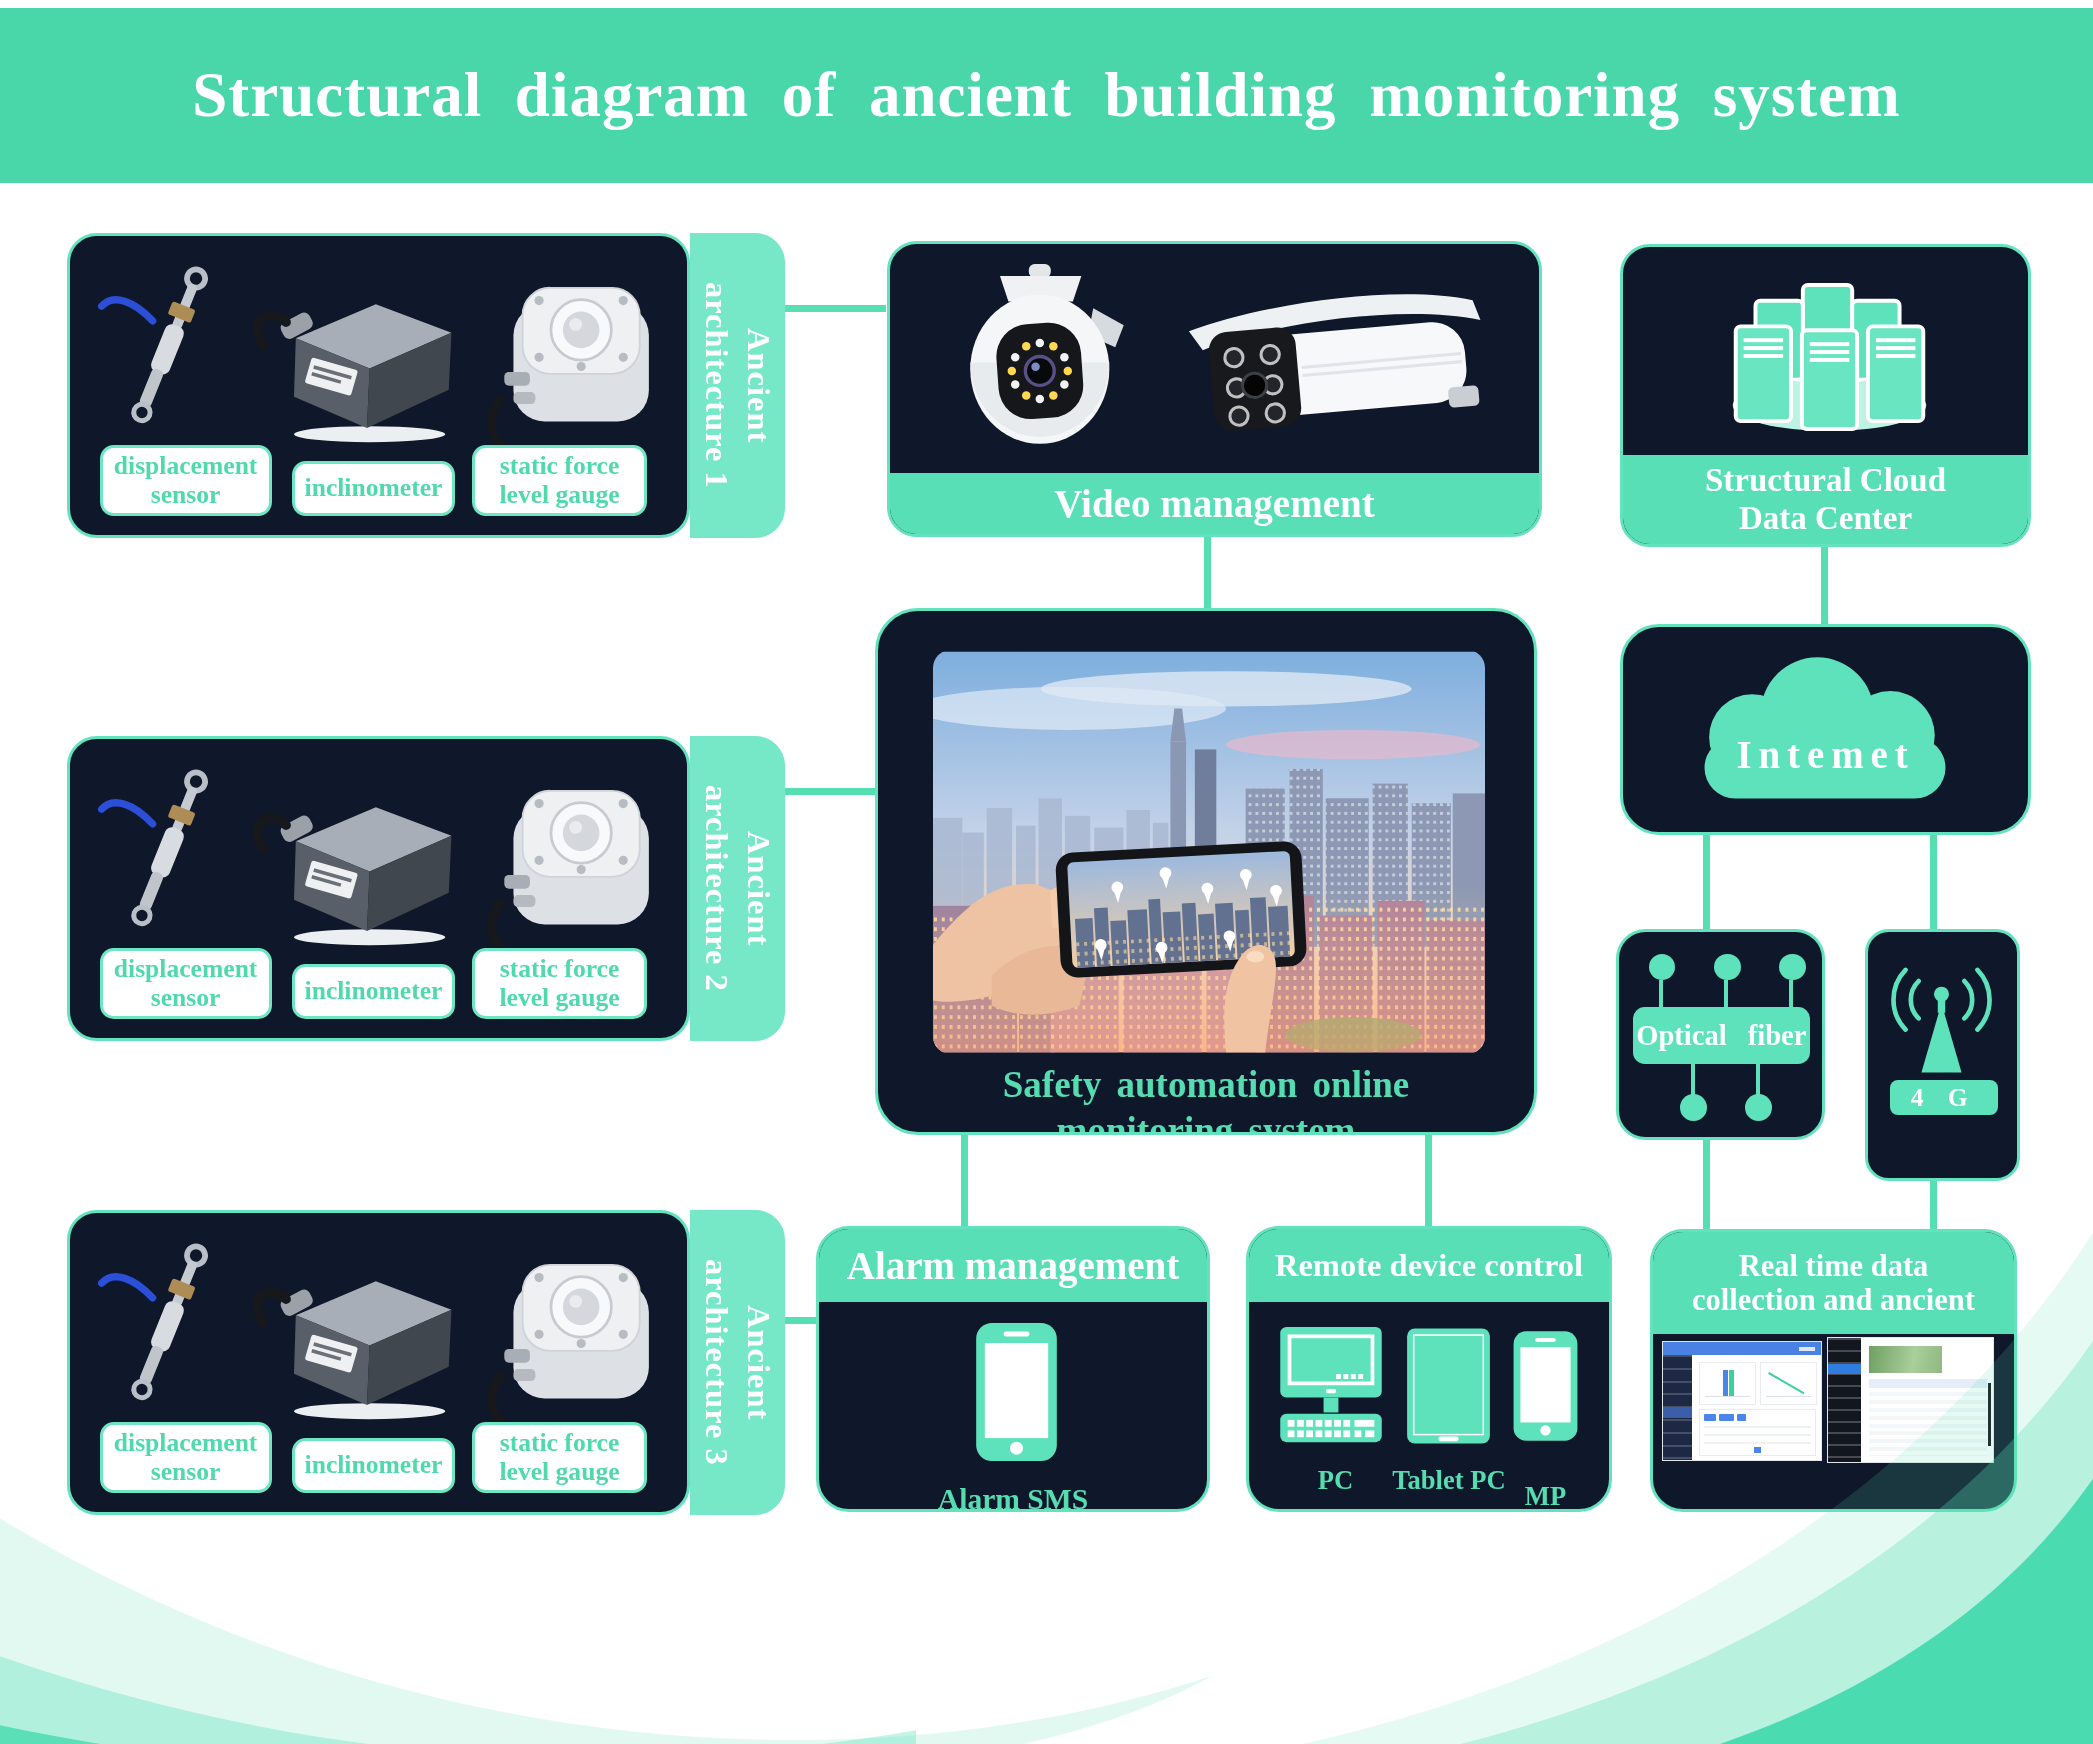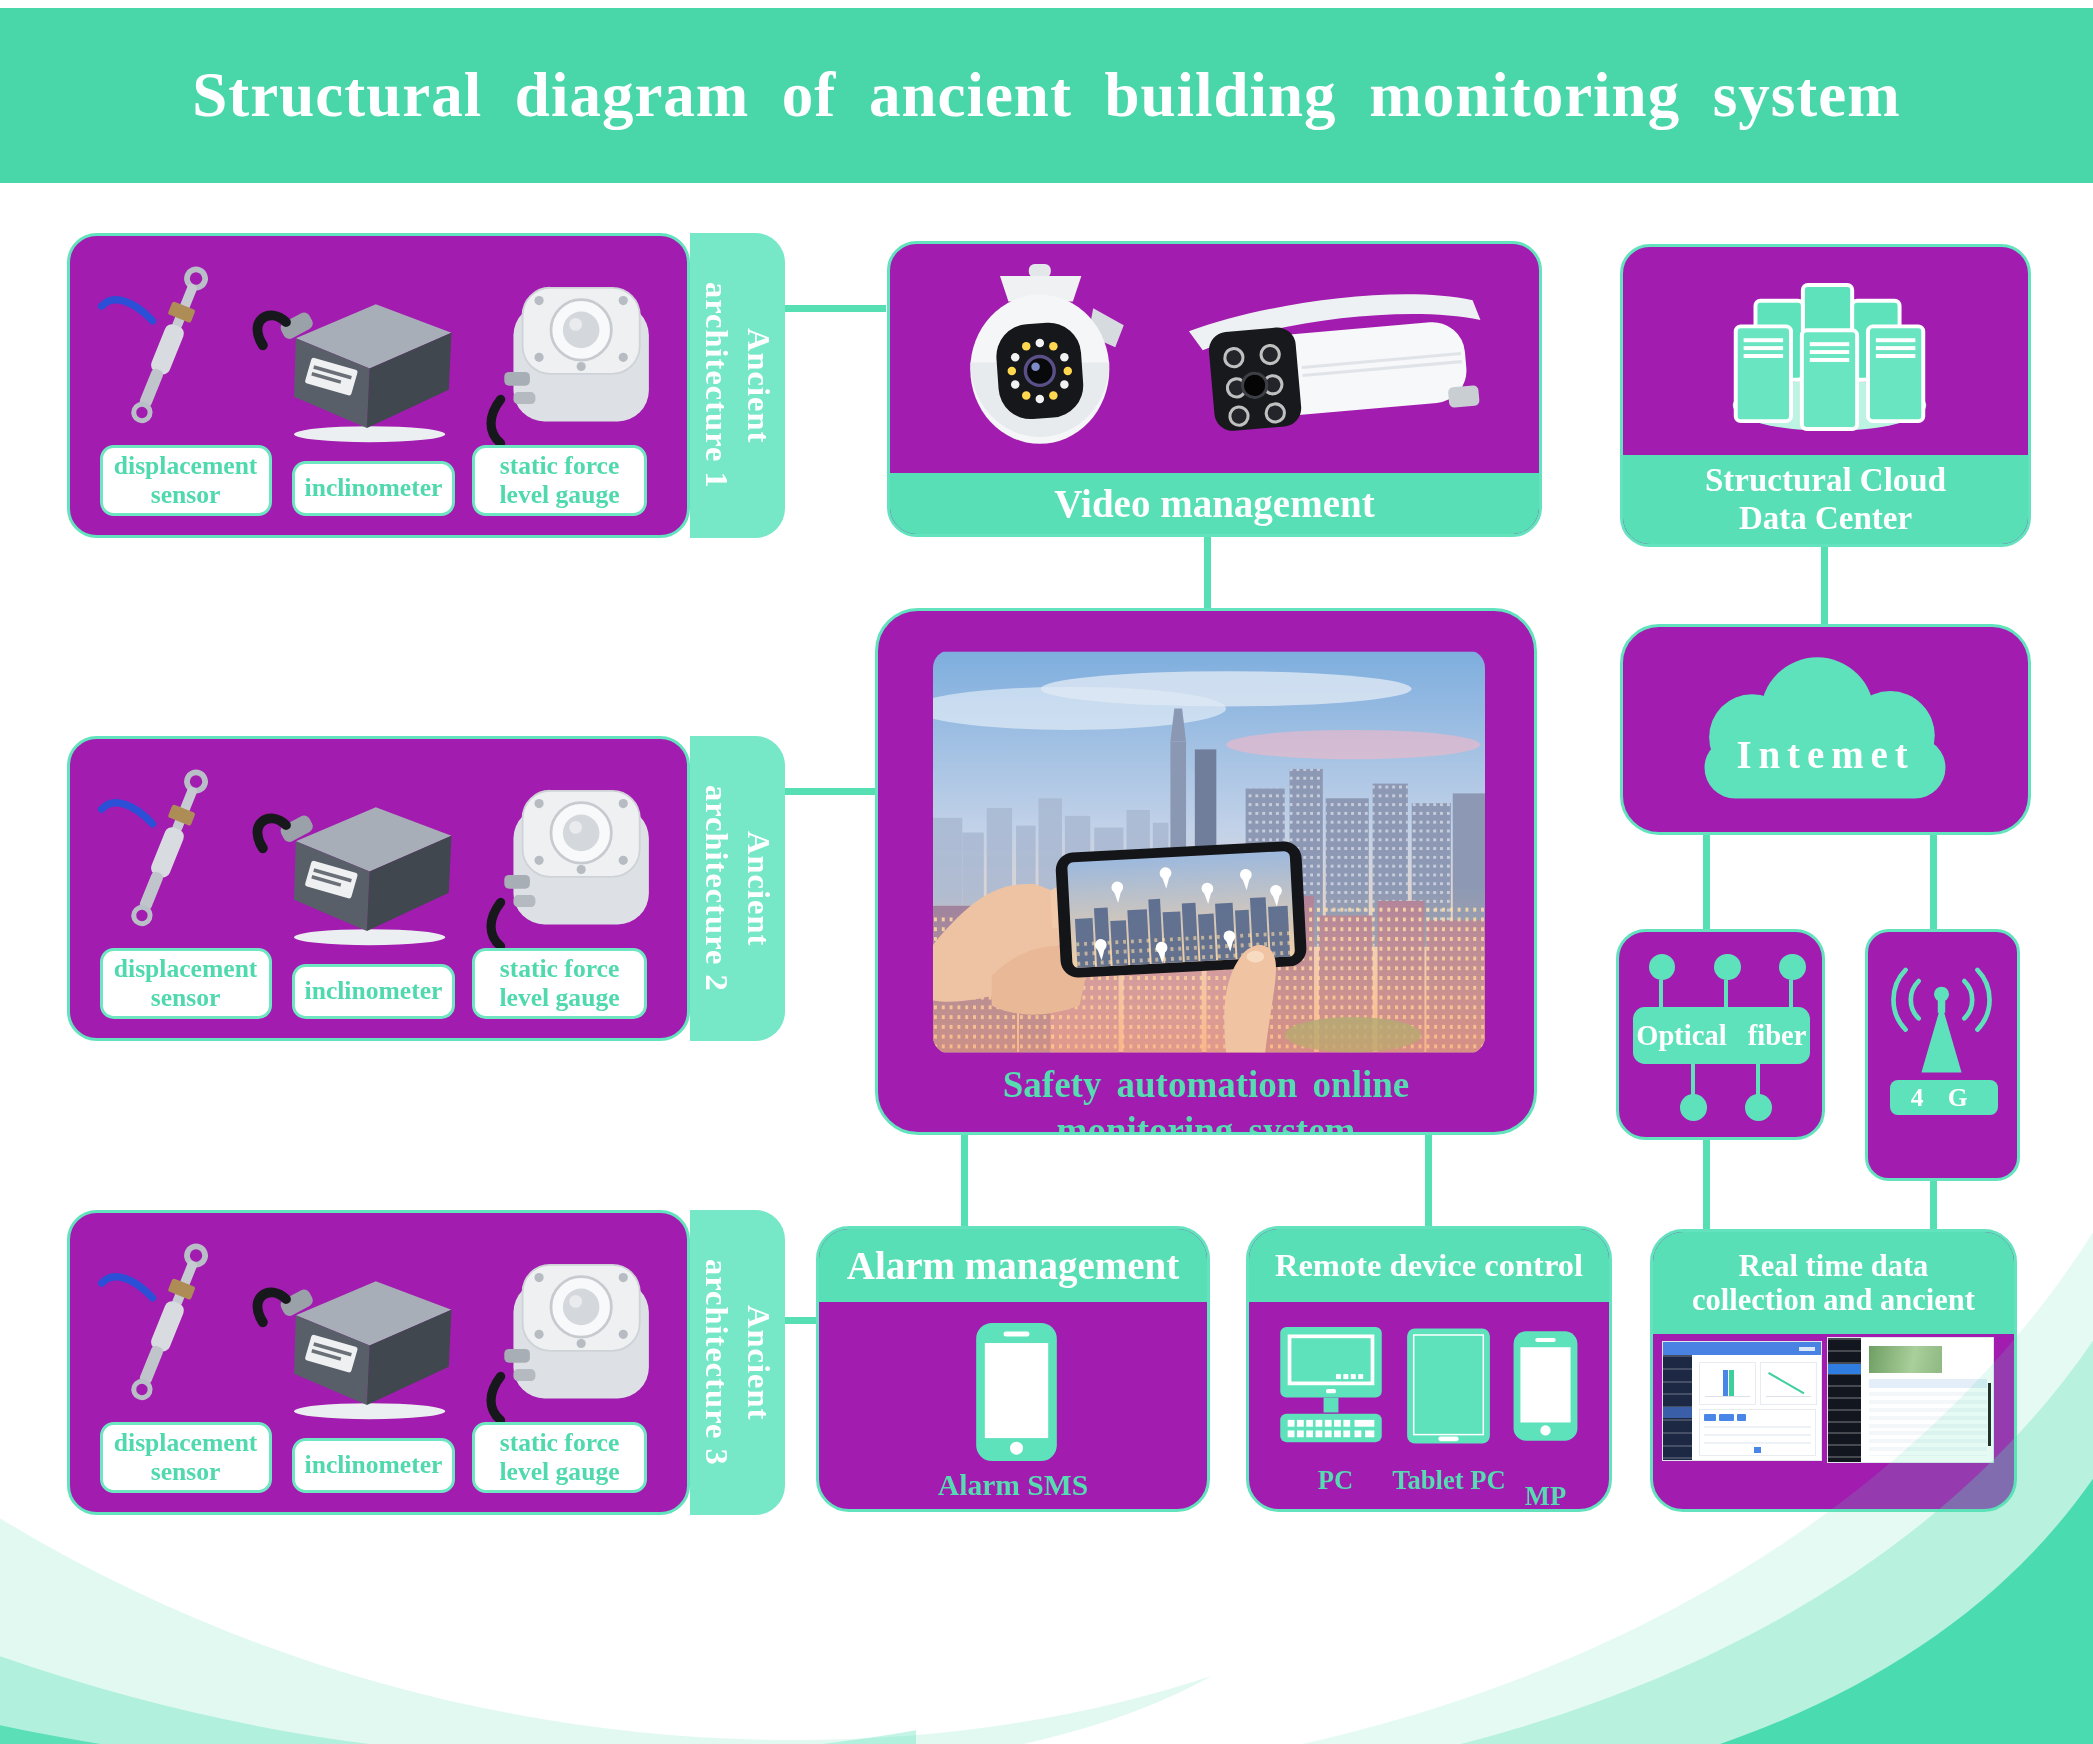--- a/index.html
+++ b/index.html
@@ -3,21 +3,21 @@
 <meta charset="utf-8">
 <style>
   html,body{margin:0;padding:0;background:#ffffff;}
   .stage{position:relative;width:2093px;height:1745px;background:#ffffff;overflow:hidden;
          font-family:Liberation Serif, serif;}
   
   .title-band{position:absolute;left:0;top:7.9px;width:2093px;height:175px;background:#49d6a9;
               display:flex;align-items:center;justify-content:center;z-index:3;}
   .title-band h1{margin:0;color:#ffffff;font-size:63px;font-weight:700;letter-spacing:1px;word-spacing:15.8px;}
   
-  .panel{position:absolute;background:#a21caf;border:3.9px solid #62e3bd;border-radius:29.6px;
+  .panel{position:absolute;background:#0f172a;border:3.9px solid #62e3bd;border-radius:29.6px;
          overflow:hidden;z-index:2;box-sizing:border-box;}
   .band{position:absolute;left:0;right:0;background:#58dfb6;color:#ffffff;font-weight:700;
         display:flex;flex-direction:column;align-items:center;justify-content:center;text-align:center;}
   .band.bottom{bottom:0;}
   .band.top{top:0;}
   
   .hline,.vline{position:absolute;background:#57dfb4;z-index:1;}
   
   .arch-tab{position:absolute;width:95px;height:305px;background:#76e8c8;
             border-radius:0 29.6px 29.6px 0;display:flex;align-items:center;justify-content:center;
@@ -526,21 +526,21 @@
       <div>Safety automation online</div>
       <div>monitoring system</div>
     </div>
   </div>
 
   <div class="panel" style="left:816px;top:1226px;width:394px;height:286px;border-radius:33px">
     <div class="band top" style="height:73px;font-size:39px">Alarm management</div>
     <svg style="position:absolute;left:154px;top:91px;width:87px;height:144px" viewBox="0 0 88 146" width="87" height="144">
         <use href="#s-phone"></use>
       </svg>
-    <div class="teal-caption" style="position:absolute;left:0;right:0;top:240px;font-size:29.6px">Alarm SMS</div>
+    <div class="teal-caption" style="position:absolute;left:0;right:0;top:254px;font-size:29.6px">Alarm SMS</div>
   </div>
 
   <div class="panel" style="left:1246px;top:1226px;width:366px;height:286px;border-radius:33px">
     <div class="band top" style="height:73px;font-size:32.5px">Remote device control</div>
     <svg style="position:absolute;left:25.6px;top:93px;width:112px;height:124px" viewBox="0 0 114 126" width="112" height="124">
         <use href="#s-pc"></use>
       </svg>
     <svg style="position:absolute;left:154px;top:97px;width:91px;height:120px" viewBox="0 0 92 122" width="91" height="120">
         <use href="#s-tablet"></use>
       </svg>

